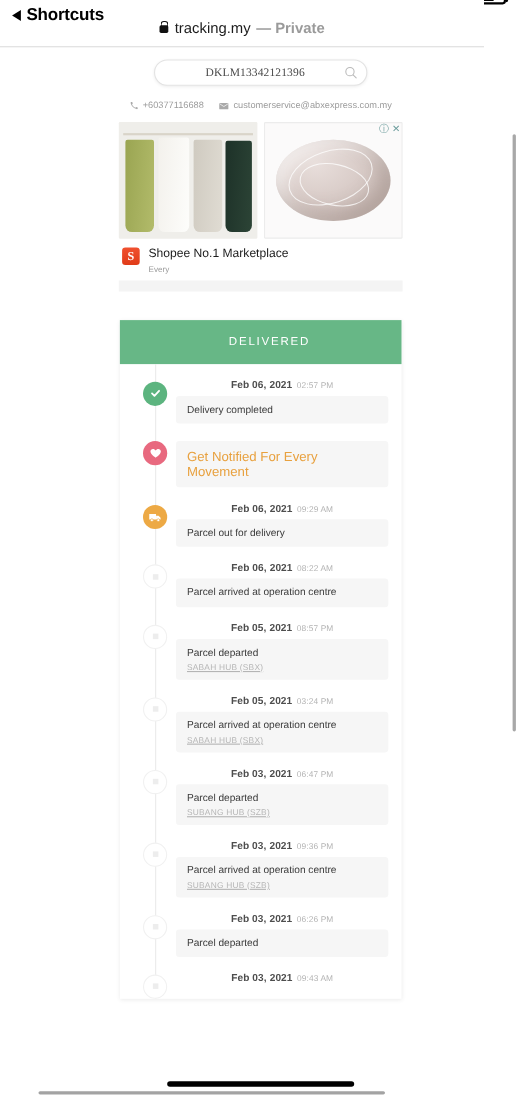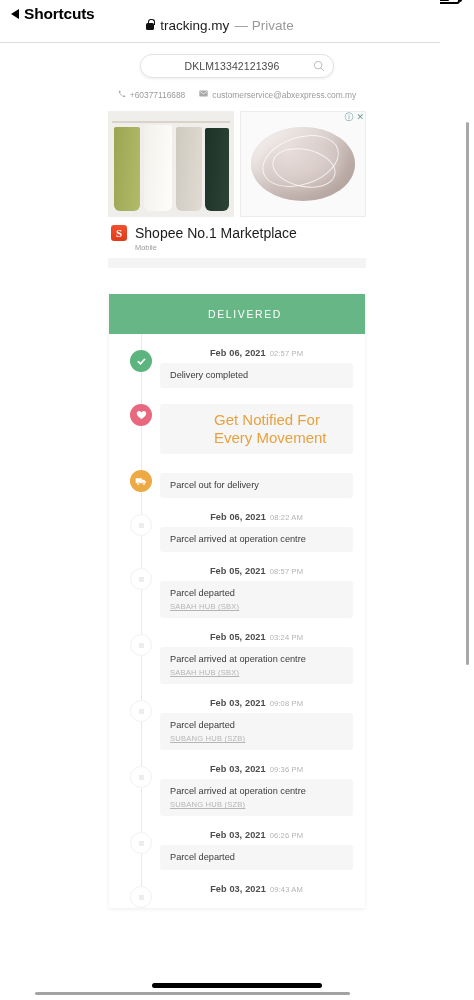--- a/index.html
+++ b/index.html
@@ -71,52 +71,52 @@
   .lock {
     width: 8px; height: 7px; background: #111; border-radius: 1.5px;
     position: relative; margin-right: 1px; margin-top: 2px;
   }
   .lock::before {
     content: ""; position: absolute; left: 1.6px; top: -4px;
     width: 4.8px; height: 5px;
     border: 1.5px solid #111; border-bottom: none;
     border-radius: 3px 3px 0 0;
   }
-  .url-private { color: #9a9a9a; }
+  .url-private { color: #9a9a9a; font-weight: bold; }
 
   
   .viewport {
     position: absolute; top: 44px; left: 0; width: 474px; height: 900px;
     background: #ffffff; overflow: hidden;
   }
   .page {
     position: absolute; top: 0; left: 0; width: 474px;
     background: #ffffff;
   }
 
   
   .search-wrap { padding: 10px 0 0 0; display: flex; justify-content: center; }
   .search-box {
     width: 194px; height: 24px; background: #fff;
     border: 1px solid #e3e3e3; border-radius: 13px;
     box-shadow: 0 1px 3px rgba(0,0,0,0.07);
-    display: flex; align-items: center; padding: 0 8px 0 10px;
+    display: flex; align-items: center; padding: 0 8px 0 10px; font-family: Liberation Serif, serif;
   }
   .search-value {
     flex: 1; text-align: center; font-size: 10.5px; color: #4a4a4a;
     letter-spacing: 0.1px; white-space: nowrap; overflow: hidden;
   }
   .search-icon { width: 12px; height: 12px; flex: 0 0 auto; }
   .search-icon svg { display: block; }
 
   .contact-row {
     display: flex; justify-content: center; align-items: center; gap: 14px;
     margin-top: 12px; font-size: 8.4px; color: #9b9b9b;
   }
-  .contact-item { display: flex; align-items: flex-start; gap: 4px; }
+  .contact-item { display: flex; align-items: flex-end; gap: 4px; }
   .contact-item svg { display: block; }
 
   
   .ad-block {
     margin: 11px auto 0 auto; width: 258px; position: relative;
     background: #ffffff;
   }
   .ad-icons {
     position: absolute; right: 2px; top: 2px; display: flex; gap: 3px;
     align-items: center; z-index: 3;
@@ -153,21 +153,21 @@
   .swirl::before { left: 10%; top: 14%; width: 74%; height: 62%; transform: rotate(-18deg); }
   .swirl::after  { left: 20%; top: 30%; width: 60%; height: 48%; transform: rotate(12deg); }
   .ad-footer { display: flex; align-items: flex-start; gap: 8px; margin-top: 8px; padding-left: 3px; }
   .shopee-logo {
     width: 16px; height: 16px; border-radius: 3px; flex: 0 0 auto;
     background: linear-gradient(180deg,#f0502f,#e03b18);
     color: #fff; font-size: 11px; font-weight: bold;
     display: flex; align-items: center; justify-content: center;
     font-family: "Liberation Serif", serif;
   }
-  .ad-title { font-size: 14px; color: #1c1c1c; line-height: 1.15; }
+  .ad-title { font-size: 11px; color: #1c1c1c; line-height: 1.15; }
   .ad-sub { font-size: 7.4px; color: #9a9a9a; margin-top: 2px; }
   .ad-divider {
     width: 258px; margin: 6px auto 0 auto; height: 10px; background: #f4f4f4;
   }
 
   
   .track-card {
     width: 256px; margin: 26px auto 0 auto; background: #ffffff;
     box-shadow: 0 1px 4px rgba(0,0,0,0.08);
   }
@@ -205,21 +205,21 @@
   .ev-box {
     background: #f6f6f6; border-radius: 3px; margin-top: 5px;
     padding: 7px 10px;
   }
   .ev-title { font-size: 9.2px; color: #3a3a3a; line-height: 1.2; }
   .ev-loc { font-size: 7.6px; color: #b5b5b5; margin-top: 3px; letter-spacing: 0.2px; text-decoration: underline; }
   .promo-box {
     background: #f6f6f6; border-radius: 3px; padding: 7px 10px;
     margin-top: 2px;
   }
-  .promo-title { font-size: 15px; color: #e8a13f; line-height: 1.2; margin-left: 44px; }
+  .promo-title { font-size: 12px; color: #e8a13f; line-height: 1.2; }
   .promo-sub { font-size: 7.6px; color: #b0b0b0; margin-top: 3px; line-height: 1.45; }
 
   
   .scrollbar {
     position: absolute; right: 5px; top: 122px; width: 3px; height: 543px;
     background: #a8a8a8; border-radius: 2px; z-index: 20;
   }
 
   
   .bottom-rule {
@@ -306,21 +306,21 @@
           <div class="garment g4"></div>
         </div>
         <div class="ad-img-right">
           <div class="swirl"></div>
         </div>
       </div>
       <div class="ad-footer">
         <div class="shopee-logo">S</div>
         <div>
           <div class="ad-title">Shopee No.1 Marketplace</div>
-          <div class="ad-sub">Mobile</div>
+          <div class="ad-sub">Every</div>
         </div>
       </div>
     </div>
     <div class="ad-divider"></div>
 
     <div class="track-card">
       <div class="status-banner">DELIVERED</div>
       <div class="timeline">
         <div class="rail"></div>
 
@@ -356,20 +356,23 @@
         <div class="event">
           <div class="node truck">
             <svg width="12" height="9" viewBox="0 0 14 10">
               <path d="M0.8 1.2 H8 V7 H0.8 Z" fill="#fff"></path>
               <path d="M8 3 H10.6 L12.8 5.2 V7 H8 Z" fill="#fff"></path>
               <circle cx="3.6" cy="7.8" r="1.5" fill="#fff" stroke="#eda944" stroke-width="0.7"></circle>
               <circle cx="10.4" cy="7.8" r="1.5" fill="#fff" stroke="#eda944" stroke-width="0.7"></circle>
             </svg>
           </div>
           <div class="ev-body">
+            <div class="ev-date">
+              <span>Feb 06, 2021</span><span class="ev-time">09:29 AM</span>
+            </div>
             <div class="ev-box">
               <div class="ev-title">Parcel out for delivery</div>
             </div>
           </div>
         </div>
 
         <div class="event">
           <div class="node dot"></div>
           <div class="ev-body">
             <div class="ev-date">
@@ -404,21 +407,21 @@
               <div class="ev-title">Parcel arrived at operation centre</div>
               <div class="ev-loc">SABAH HUB (SBX)</div>
             </div>
           </div>
         </div>
 
         <div class="event">
           <div class="node dot"></div>
           <div class="ev-body">
             <div class="ev-date">
-              <span>Feb 03, 2021</span><span class="ev-time">09:08 PM</span>
+              <span>Feb 03, 2021</span><span class="ev-time">06:47 PM</span>
             </div>
             <div class="ev-box">
               <div class="ev-title">Parcel departed</div>
               <div class="ev-loc">SUBANG HUB (SZB)</div>
             </div>
           </div>
         </div>
 
         <div class="event">
           <div class="node dot"></div>

